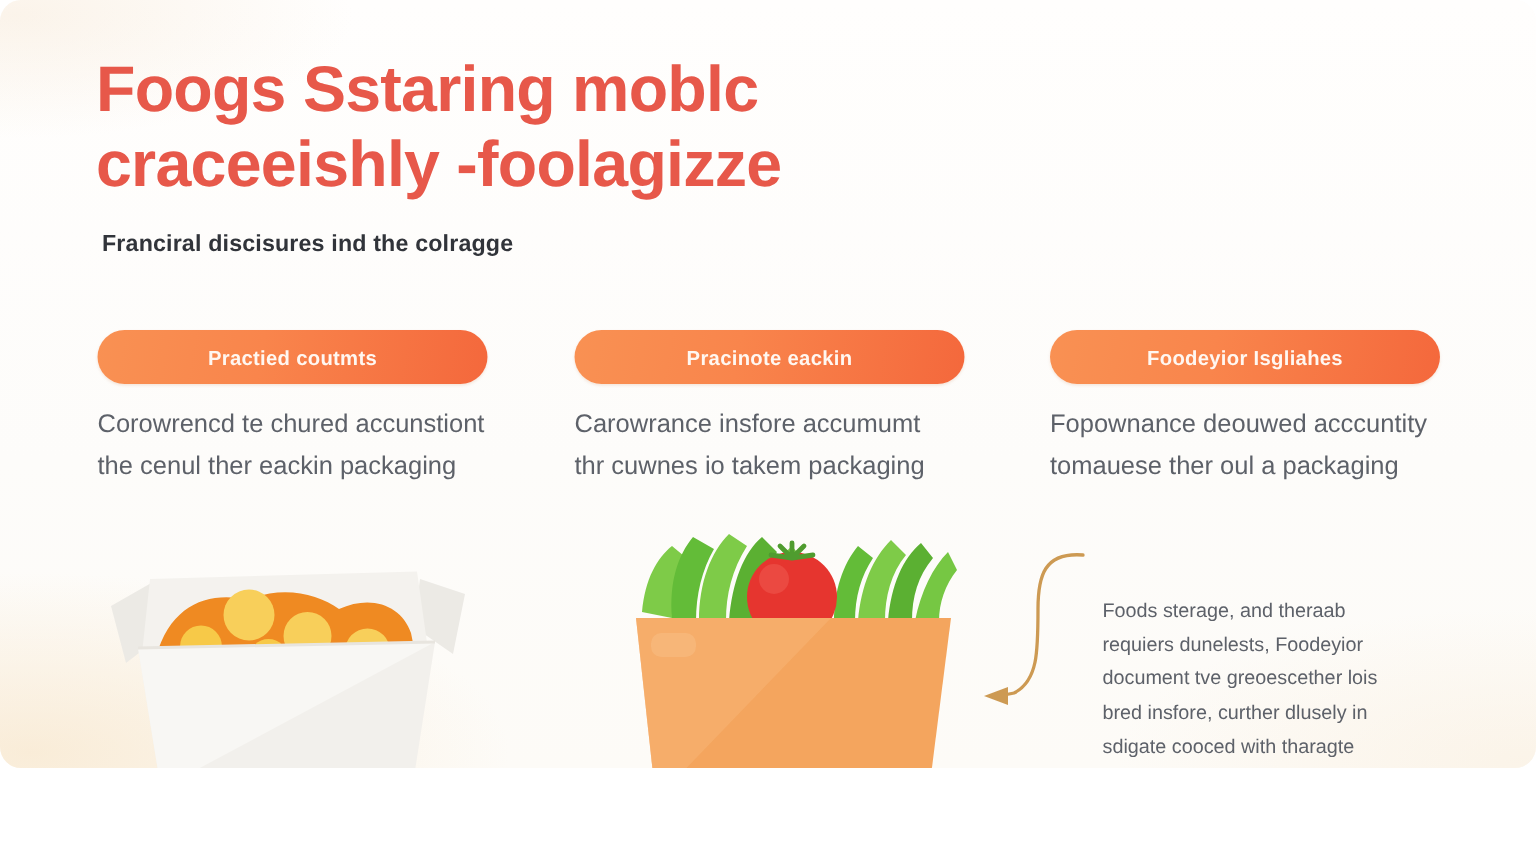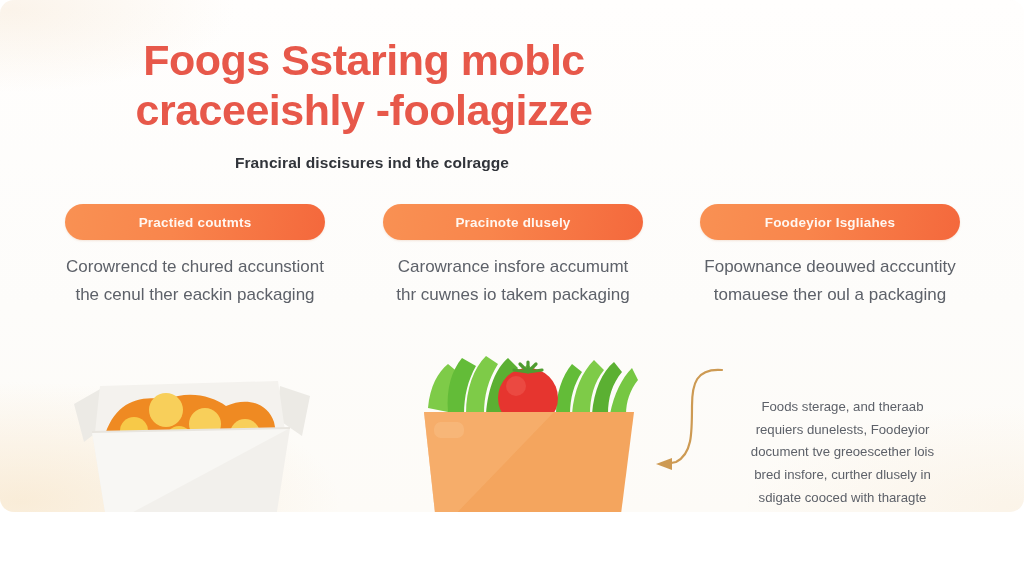--- a/index.html
+++ b/index.html
@@ -10,21 +10,20 @@
   body {
     font-family: "Liberation Sans", sans-serif;
   }
   #canvas {
     position: relative;
     width: 1024px;
     height: 512px;
     overflow: hidden;
     background: #fefdfb;
     border-radius: 14px;
-    text-align: center;
   }
   
   #bg-wash {
     position: absolute;
     inset: 0;
     background:
       radial-gradient(120% 90% at 2% 98%, rgba(246,224,190,0.55) 0%, rgba(246,224,190,0) 26%),
       radial-gradient(110% 80% at 1% 2%,  rgba(245,228,206,0.40) 0%, rgba(245,228,206,0) 20%),
       radial-gradient(120% 90% at 99% 99%, rgba(247,230,205,0.35) 0%, rgba(247,230,205,0) 22%),
       linear-gradient(180deg, #fffefd 0%, #fdfcfa 60%, #fdfbf7 100%);
@@ -36,29 +35,29 @@
   #title {
     color: #e7584a;
     font-size: 43px;
     font-weight: 700;
     line-height: 1.16;
     letter-spacing: -0.5px;
     margin: 0;
     white-space: pre-line;
   }
   #subtitle {
-    margin: 18px 0 0 16px;
+    margin: 18px 0 0 4px;
     color: #31343a;
     font-size: 15.5px;
     font-weight: 700;
     letter-spacing: 0.1px;
   }
 
   
-  .col { position: absolute; top: 204px; width: 260px; }
+  .col { position: absolute; top: 220px; width: 260px; }
   #col-0 { left: 65px; }
   #col-1 { left: 383px; }
   #col-2 { left: 700px; }
 
   .pill {
     height: 36px;
     border-radius: 18px;
     background: linear-gradient(100deg, #f99153 0%, #f9854c 42%, #f4683c 100%);
     display: flex;
     align-items: center;
@@ -111,21 +110,21 @@
   <div class="col" id="col-0">
     <div class="pill">
       <span class="pill-label">Practied coutmts</span>
     </div>
     <div class="col-body">Corowrencd te chured accunstiont
 the cenul ther eackin packaging</div>
   </div>
 
   <div class="col" id="col-1">
     <div class="pill">
-      <span class="pill-label">Pracinote dlusely</span>
+      <span class="pill-label">Pracinote eackin</span>
     </div>
     <div class="col-body">Carowrance insfore accumumt
 thr cuwnes io takem packaging</div>
   </div>
 
   <div class="col" id="col-2">
     <div class="pill">
       <span class="pill-label">Foodeyior Isgliahes</span>
     </div>
     <div class="col-body">Fopownance deouwed acccuntity

